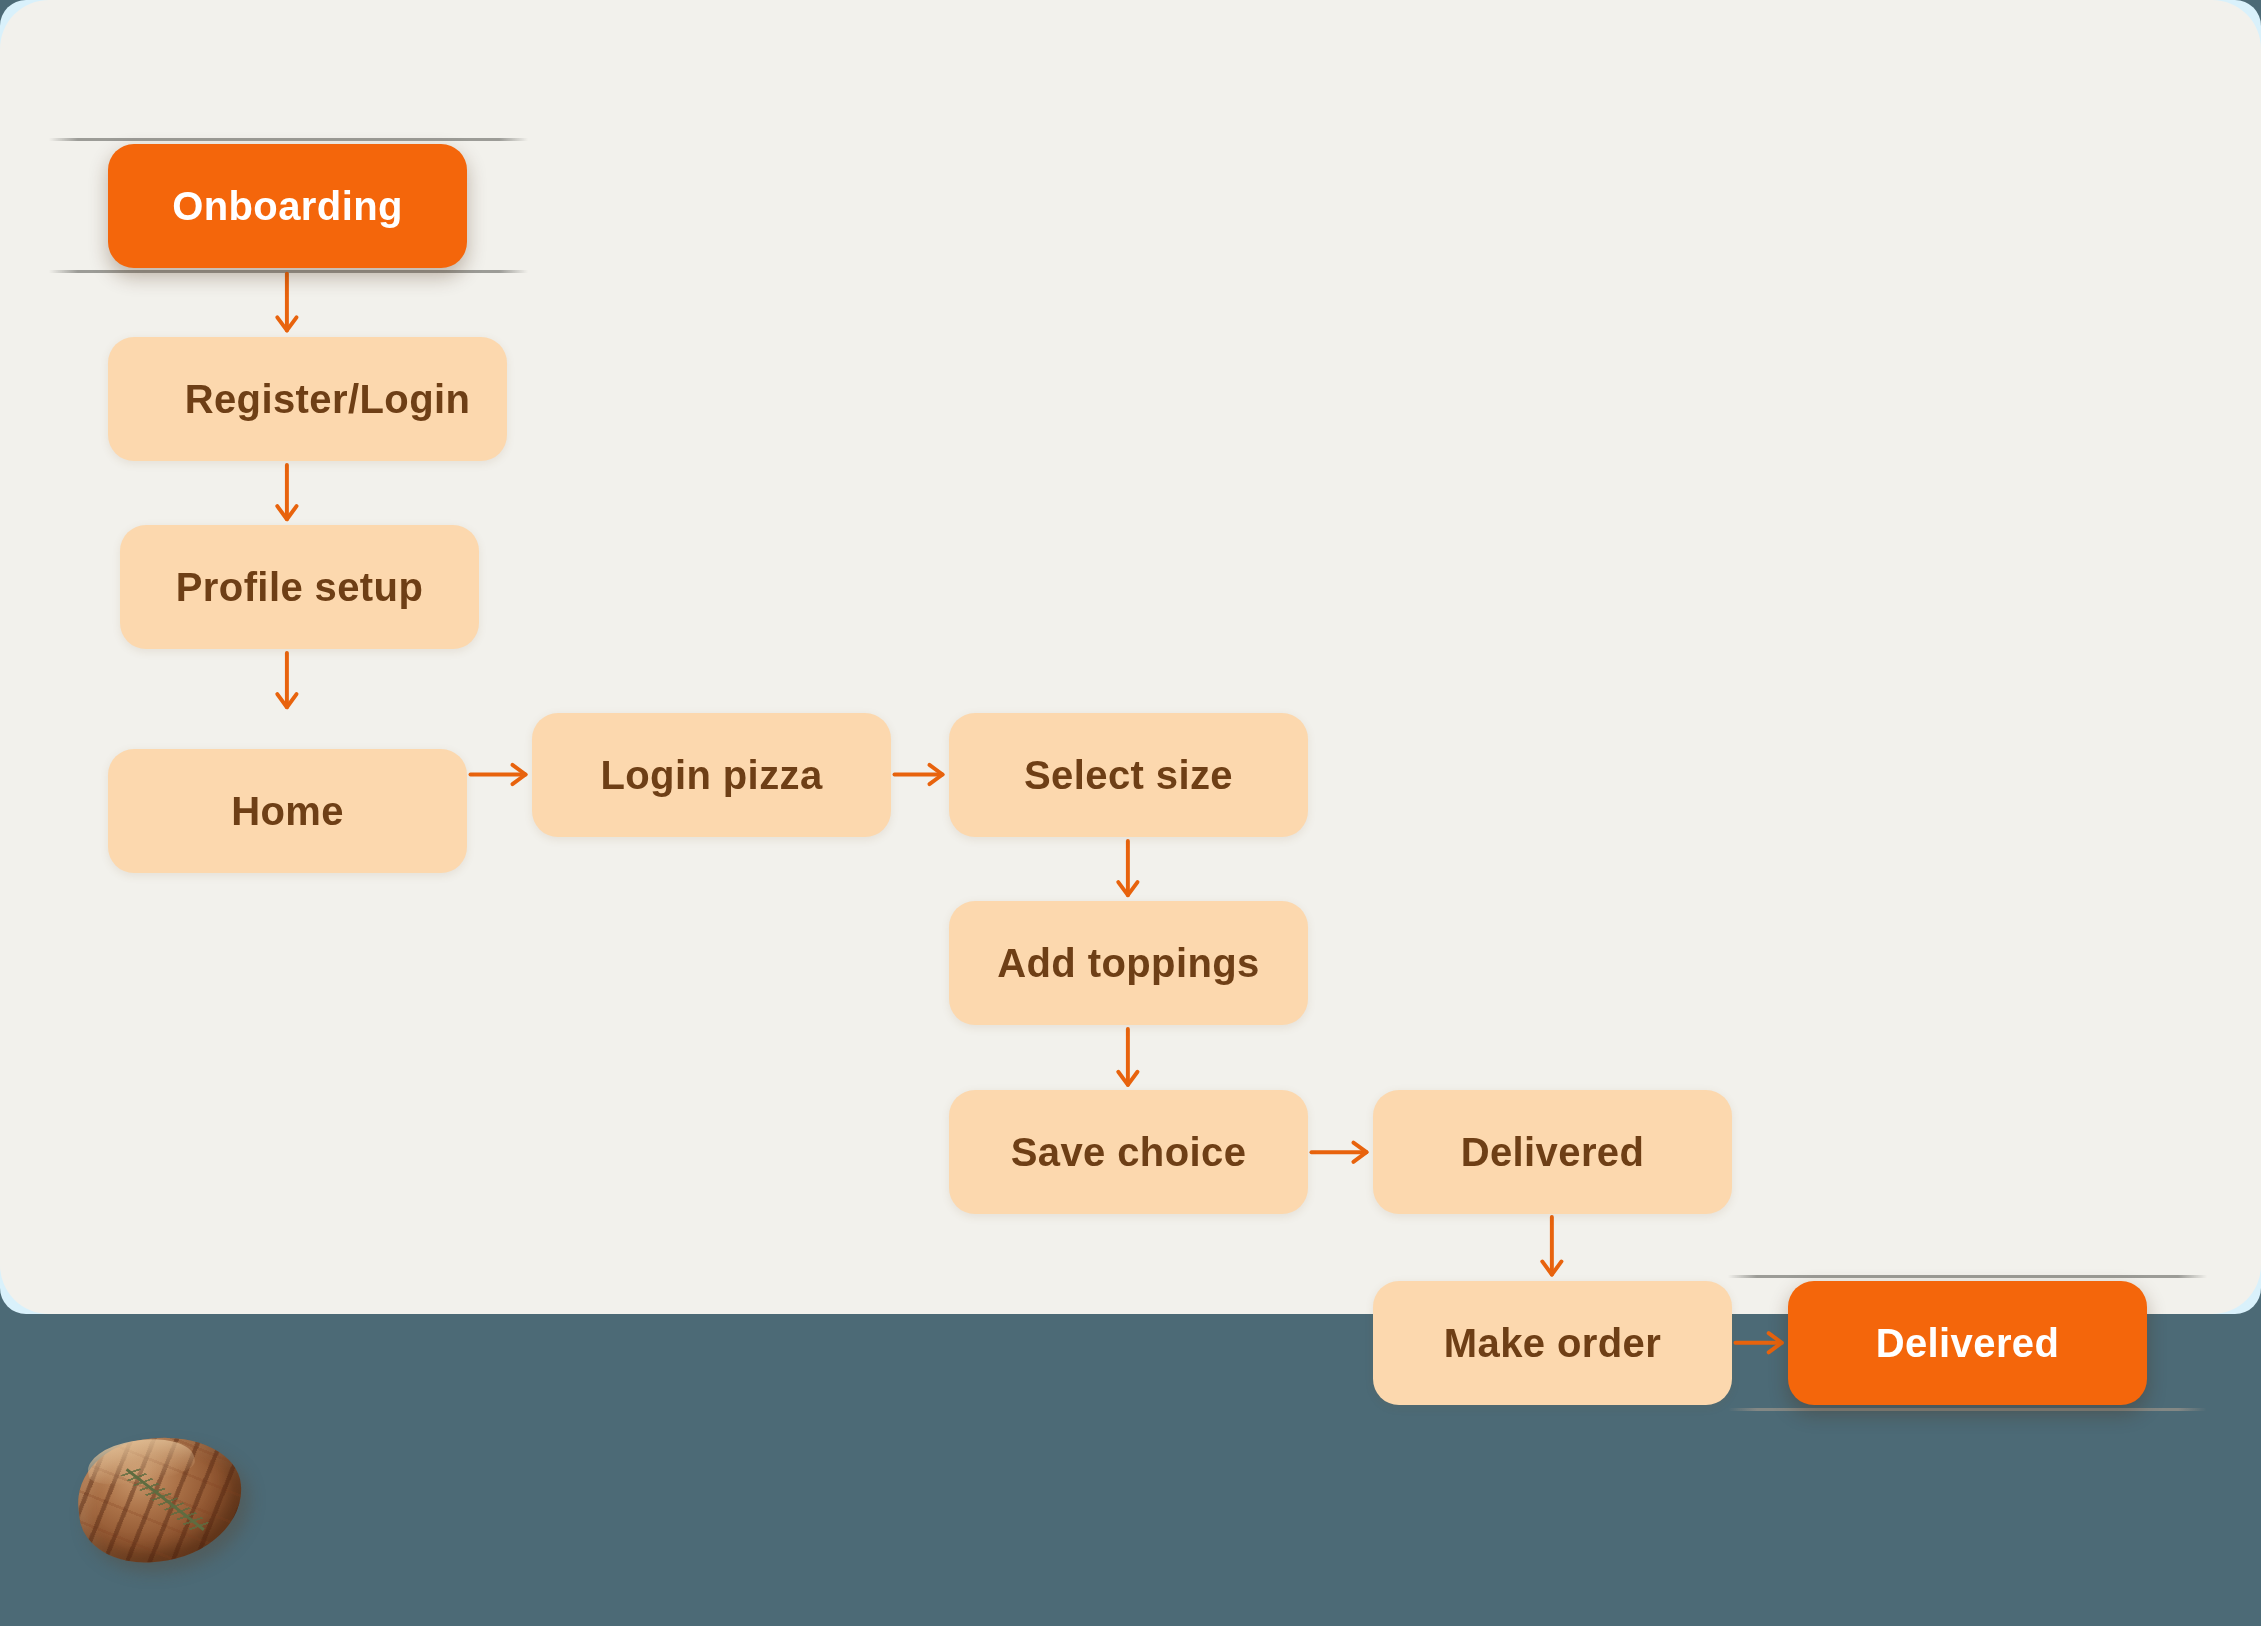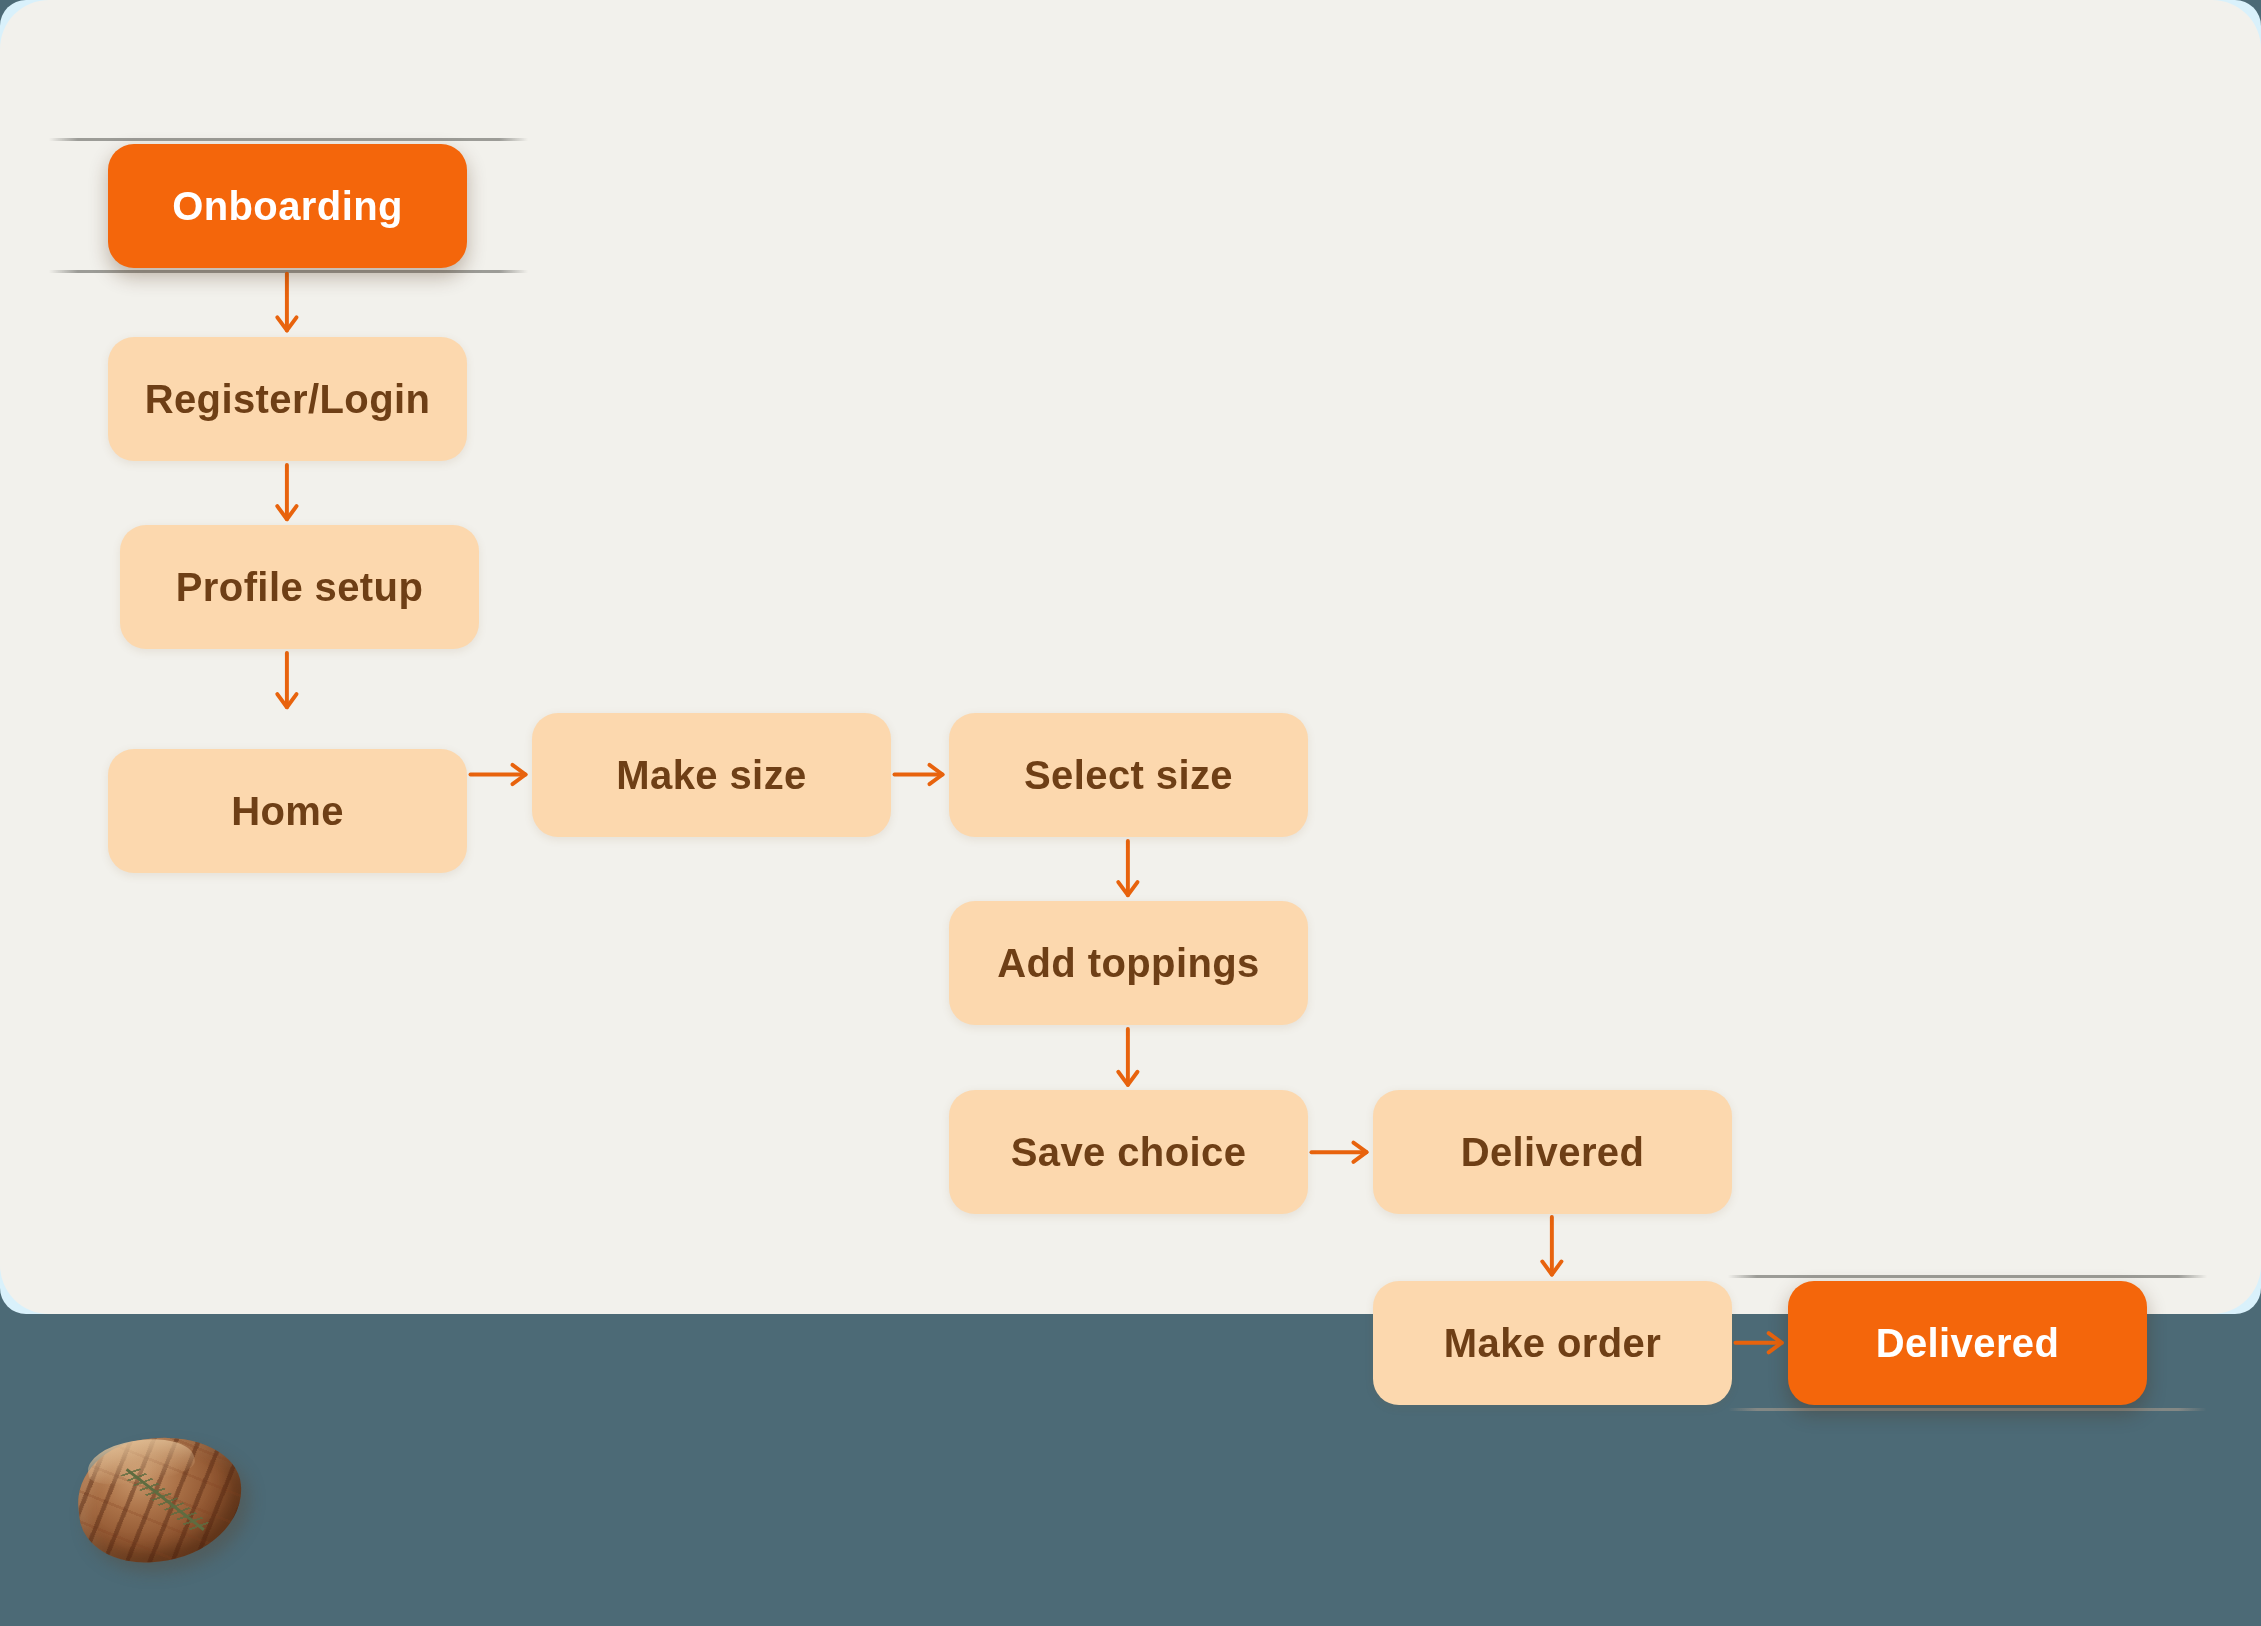--- a/index.html
+++ b/index.html
@@ -169,34 +169,34 @@
       <line x1="1500" y1="1318" x2="1563" y2="1318" marker-end="url(#chev)"></line>
       <line x1="1775" y1="1392" x2="1775" y2="1458" marker-end="url(#chev)"></line>
       <line x1="1985" y1="1536" x2="2038" y2="1536" marker-end="url(#chev)"></line>
     </g>
   </svg>
 
   <div class="node terminal" style="left:108px; top:144px;">
     <span class="node-label">Onboarding</span>
   </div>
 
-  <div class="node step" style="left:108px; top:337px;">
+  <div class="node step" style="left:108px; top:337px;padding-left:40px;">
     <span class="node-label">Register/Login</span>
   </div>
 
   <div class="node step" style="left:120px; top:525px;justify-content:center;">
     <span class="node-label">Profile setup</span>
   </div>
 
   <div class="node step" style="left:108px; top:713px;margin-top:36px;">
     <span class="node-label">Home</span>
   </div>
 
   <div class="node step" style="left:532px; top:713px;">
-    <span class="node-label">Make size</span>
+    <span class="node-label">Login pizza</span>
   </div>
 
   <div class="node step" style="left:949px; top:713px;">
     <span class="node-label">Select size</span>
   </div>
 
   <div class="node step" style="left:949px; top:1090px;">
     <span class="node-label">Save choice</span>
   </div>
 

